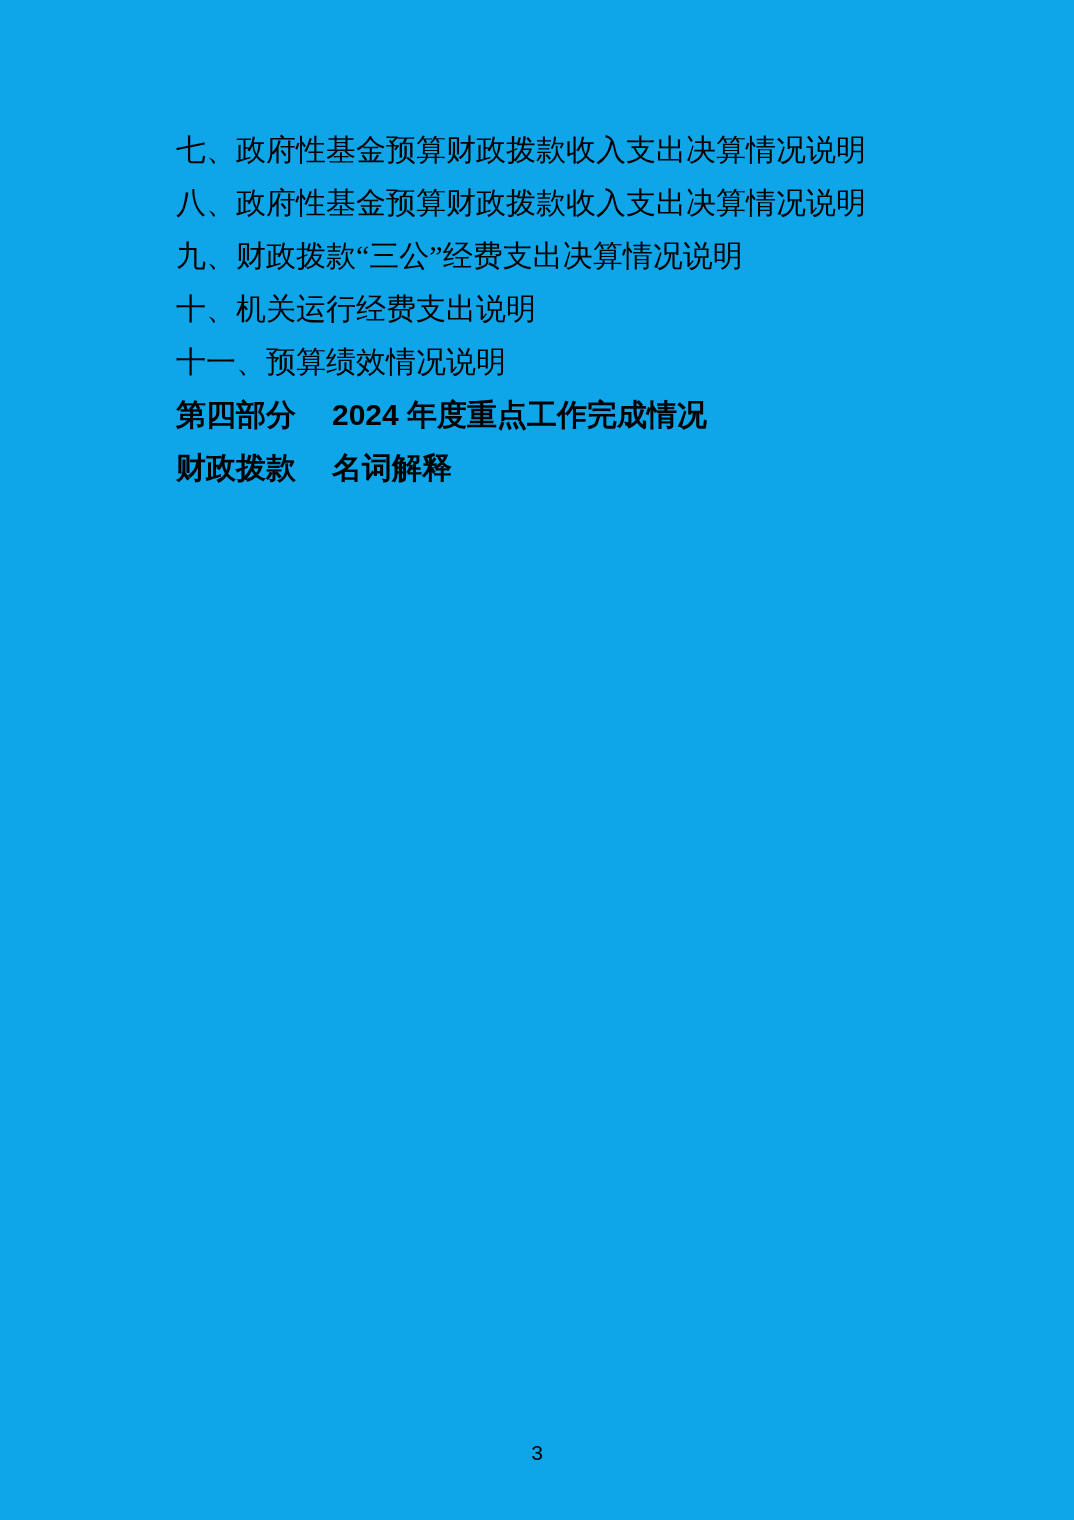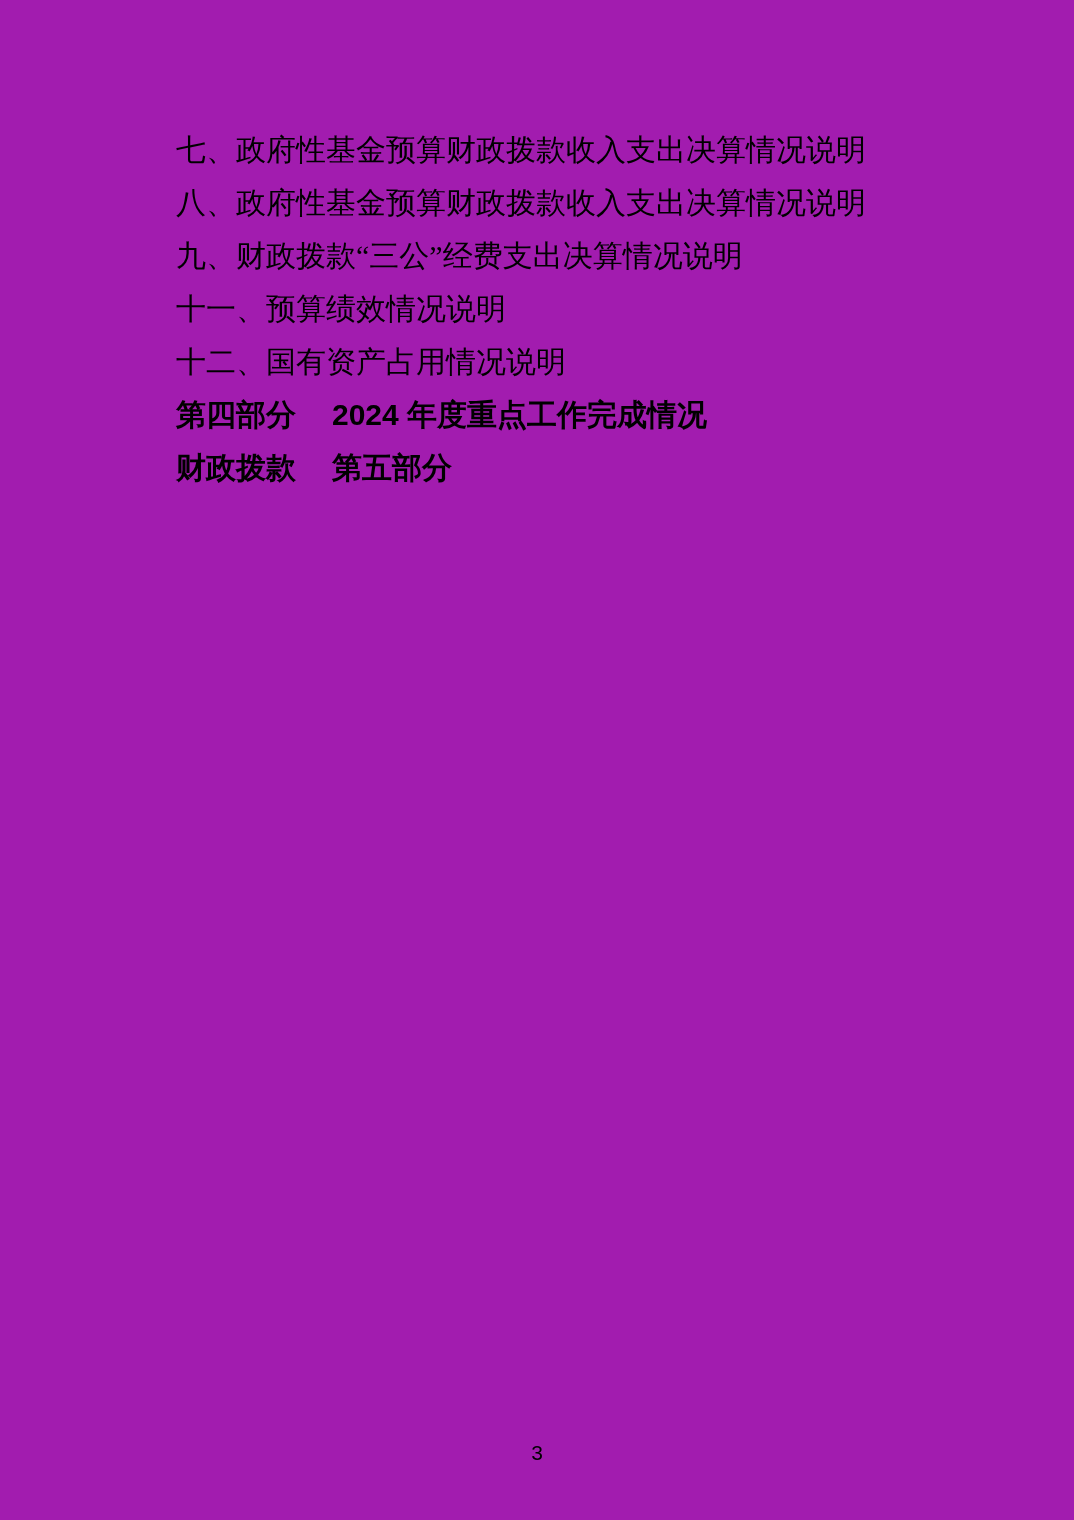--- a/index.html
+++ b/index.html
@@ -4,21 +4,21 @@
 <style>
   html, body {
     margin: 0;
     padding: 0;
     background: #ffffff;
   }
   .page {
     position: relative;
     width: 1074px;
     height: 1520px;
-    background: #a21caf;
+    background: #0ea5e9;
     color: #000000;
     overflow: hidden;
   }
   .content {
     position: absolute;
     left: 176px;
     top: 123px;
   }
   .toc-item {
     font-family: "Liberation Serif", "DejaVu Serif", serif;
@@ -54,28 +54,28 @@
 </style>
 </head>
 <body>
 
 <div class="page">
   <div class="content">
 
     <div class="toc-item">七、政府性基金预算财政拨款收入支出决算情况说明</div>
     <div class="toc-item">八、政府性基金预算财政拨款收入支出决算情况说明</div>
     <div class="toc-item">九、财政拨款“三公”经费支出决算情况说明</div>
+    <div class="toc-item">十、机关运行经费支出说明</div>
     <div class="toc-item">十一、预算绩效情况说明</div>
-    <div class="toc-item">十二、国有资产占用情况说明</div>
 
     <div class="section-line">
       <span>第四部分</span><span class="sec-gap"></span><span>2024 年度重点工作完成情况</span>
     </div>
     <div class="section-line">
-      <span>财政拨款</span><span class="sec-gap"></span><span>第五部分</span>
+      <span>财政拨款</span><span class="sec-gap"></span><span>名词解释</span>
     </div>
 
   </div>
 
   <div class="footer">
     <span>3</span>
   </div>
 </div>
 
 </body></html>

